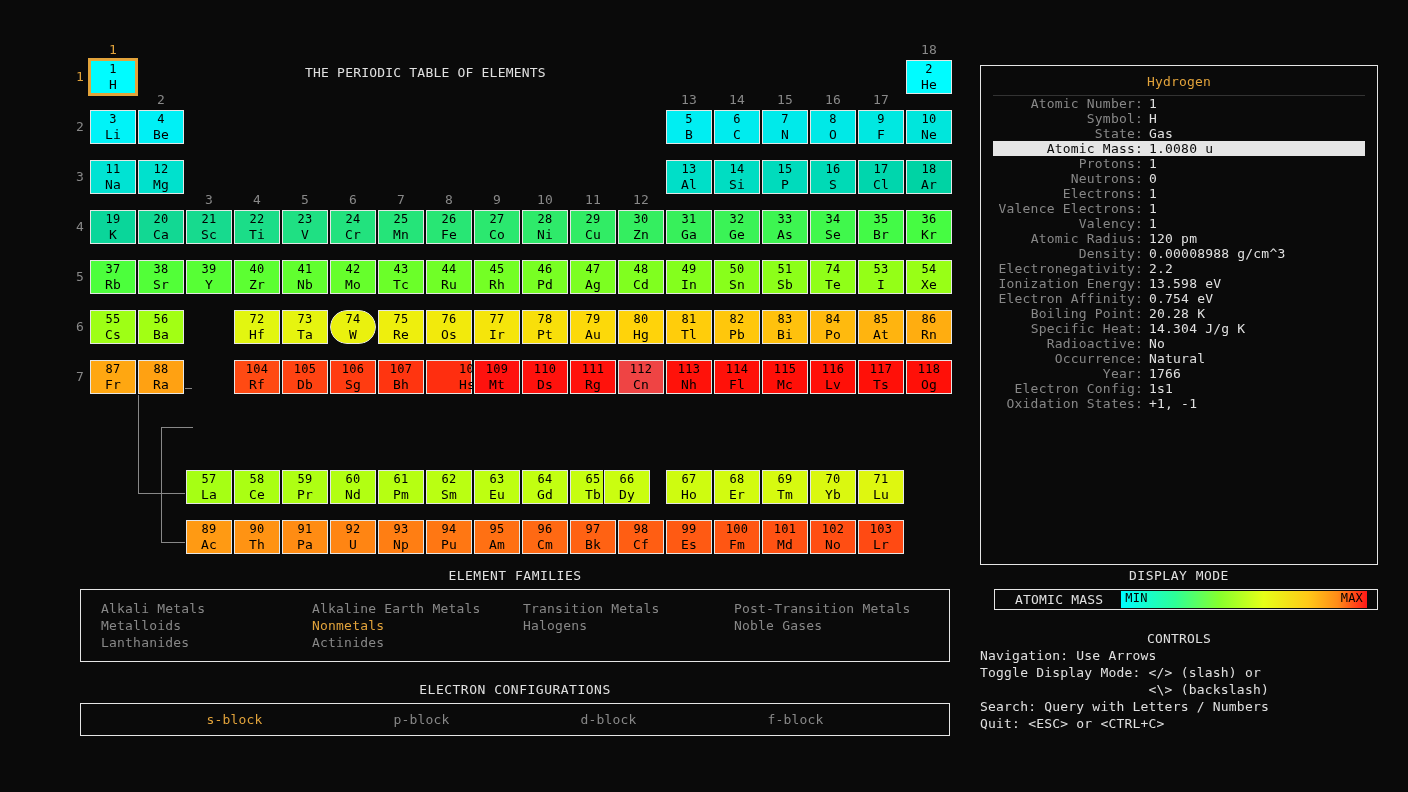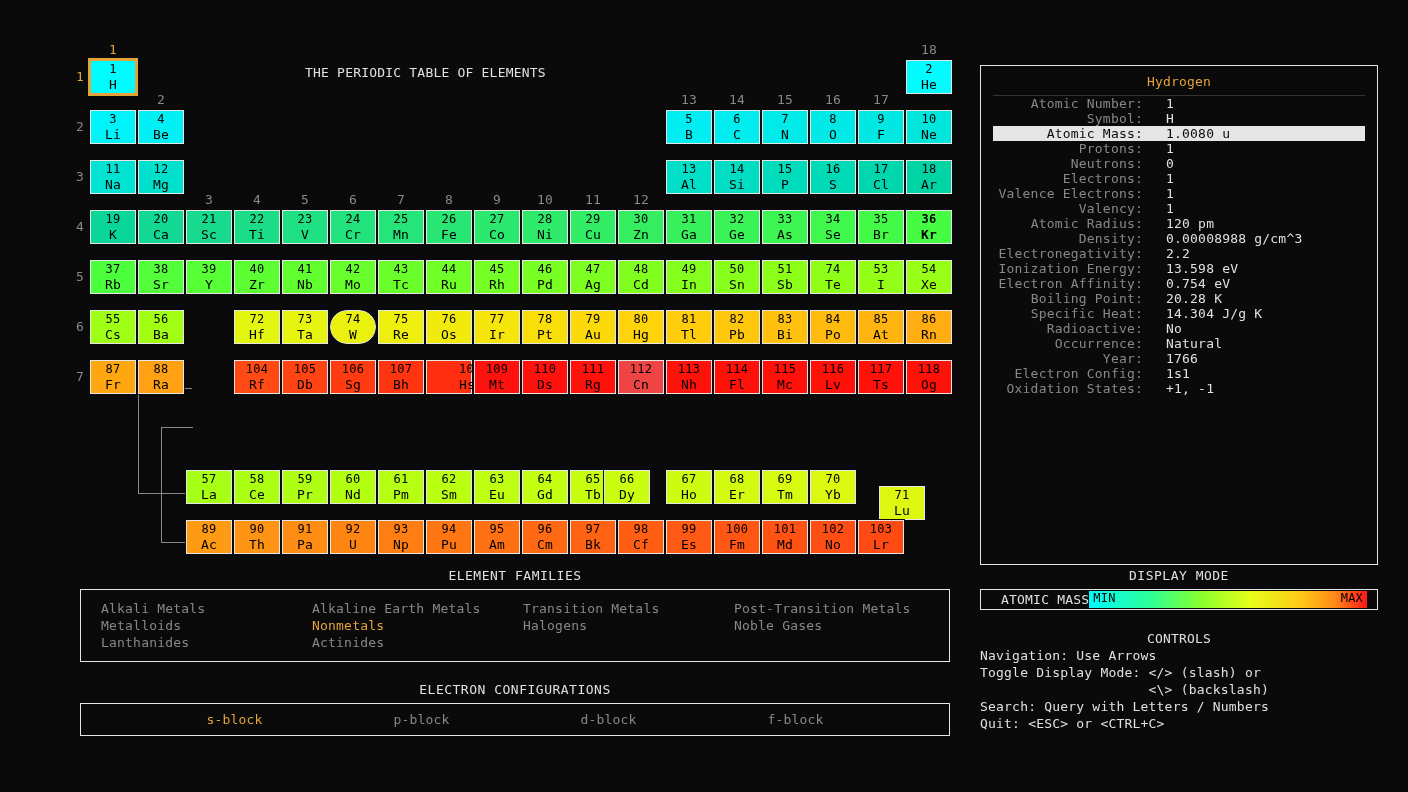--- a/index.html
+++ b/index.html
@@ -29,39 +29,39 @@
     border:1px solid #e5e5e5; outline:1px solid #0a0a0a;
     text-align:center; line-height:15px; padding-top:1px;
     color:#000; cursor:default;
   }
   .ecell.selected { outline:2px solid #e2a33b; border-color:#e2a33b; z-index:5;}
   .ecell .n { font-size:12px; }
   .ecell .s { font-size:13px; }
 
   .infobox { border:1px solid #e5e5e5; height:500px; padding:6px 12px 10px 12px; margin-top:35px;}
   .infobox .name { text-align:center; color:#e2a33b; border-bottom:1px solid #333; padding:2px 0 6px;}
-  .drow { display:flex; gap:23px; line-height:15px;}
+  .drow { display:flex; gap:6px; line-height:15px;}
   .drow .k { flex:0 0 150px; text-align:right; color:#888;}
   .drow .v { color:#e0e0e0;}
   .drow.hl { background:#e5e5e5; }
   .drow.hl .k, .drow.hl .v { color:#0a0a0a; }
 
   .bottom { display:flex; gap:30px; padding:8px 30px 0 80px;}
   .bleft { flex:0 0 870px;}
   .bright { flex:1;}
   h3 { text-align:center; font-weight:400; color:#e0e0e0; font-size:13px; letter-spacing:.5px; margin:0 0 6px;}
   .panel { border:1px solid #e5e5e5; padding:10px 20px;}
   .fgrid { display:grid; grid-template-columns:repeat(4,1fr); gap:0 16px;}
   .fgrid .f { color:#888; line-height:17px;}
   .fgrid .f.hl { color:#e2a33b;}
   .bgrid { display:grid; grid-template-columns:repeat(4,1fr); text-align:center;}
   .bgrid .b { color:#888;}
   .bgrid .b.hl { color:#e2a33b;}
 
-  .dmode { display:flex; align-items:center; border:1px solid #e5e5e5; padding:1px 10px 1px 20px;}
+  .dmode { display:flex; align-items:center; gap:18px; border:1px solid #e5e5e5; padding:1px 10px 1px 20px;margin-left:14px;}
   .gradbar { height:17px; flex:1; position:relative;
     background:linear-gradient(to right,#00fcff 0%,#2dff97 22%,#86ff2d 40%,#e6ff18 58%,#ffc918 76%,#ff8c18 88%,#ff1818 100%);
   }
   .gradbar .min{position:absolute;left:4px;top:0;color:#000;font-size:12px;}
   .gradbar .max{position:absolute;right:4px;top:0;color:#000;font-size:12px;}
 
   .controls { margin-top:20px; color:#e0e0e0; line-height:17px;}
 </style>
 </head>
 <body>
@@ -234,21 +234,21 @@
           <div class="s">As</div>
         </div>
         <div class="ecell" style="left: 730px; top: 180px; background: rgb(64, 248, 76);">
           <div class="n">34</div>
           <div class="s">Se</div>
         </div>
         <div class="ecell" style="left: 778px; top: 180px; background: rgb(67, 250, 71);">
           <div class="n">35</div>
           <div class="s">Br</div>
         </div>
-        <div class="ecell" style="left: 826px; top: 180px; background: rgb(70, 252, 66); font-weight: bold;">
+        <div class="ecell" style="left: 826px; top: 180px; background: rgb(70, 252, 66);">
           <div class="n">36</div>
           <div class="s">Kr</div>
         </div>
         <div class="ecell" style="left: 10px; top: 230px; background: rgb(76, 255, 60);">
           <div class="n">37</div>
           <div class="s">Rb</div>
         </div>
         <div class="ecell" style="left: 58px; top: 230px; background: rgb(82, 255, 56);">
           <div class="n">38</div>
           <div class="s">Sr</div>
@@ -502,21 +502,21 @@
           <div class="s">Er</div>
         </div>
         <div class="ecell" style="left: 682px; top: 440px; background: rgb(214, 250, 16);">
           <div class="n">69</div>
           <div class="s">Tm</div>
         </div>
         <div class="ecell" style="left: 730px; top: 440px; background: rgb(218, 248, 16);">
           <div class="n">70</div>
           <div class="s">Yb</div>
         </div>
-        <div class="ecell" style="left: 778px; top: 456px; background: rgb(222, 247, 16); margin-left: 21px;">
+        <div class="ecell" style="left: 778px; top: 440px; background: rgb(222, 247, 16);">
           <div class="n">71</div>
           <div class="s">Lu</div>
         </div>
         <div class="ecell" style="left: 106px; top: 490px; background: rgb(255, 154, 19);">
           <div class="n">89</div>
           <div class="s">Ac</div>
         </div>
         <div class="ecell" style="left: 154px; top: 490px; background: rgb(255, 147, 19);">
           <div class="n">90</div>
           <div class="s">Th</div>
@@ -579,20 +579,24 @@
     <div class="infobox">
       <div class="name">Hydrogen</div>
       <div id="details-body">
           <div class="drow">
             <div class="k">Atomic Number:</div>
             <div class="v">1</div>
           </div>
           <div class="drow">
             <div class="k">Symbol:</div>
             <div class="v">H</div>
+          </div>
+          <div class="drow">
+            <div class="k">State:</div>
+            <div class="v">Gas</div>
           </div>
           <div class="drow hl">
             <div class="k">Atomic Mass:</div>
             <div class="v">1.0080 u</div>
           </div>
           <div class="drow">
             <div class="k">Protons:</div>
             <div class="v">1</div>
           </div>
           <div class="drow">

